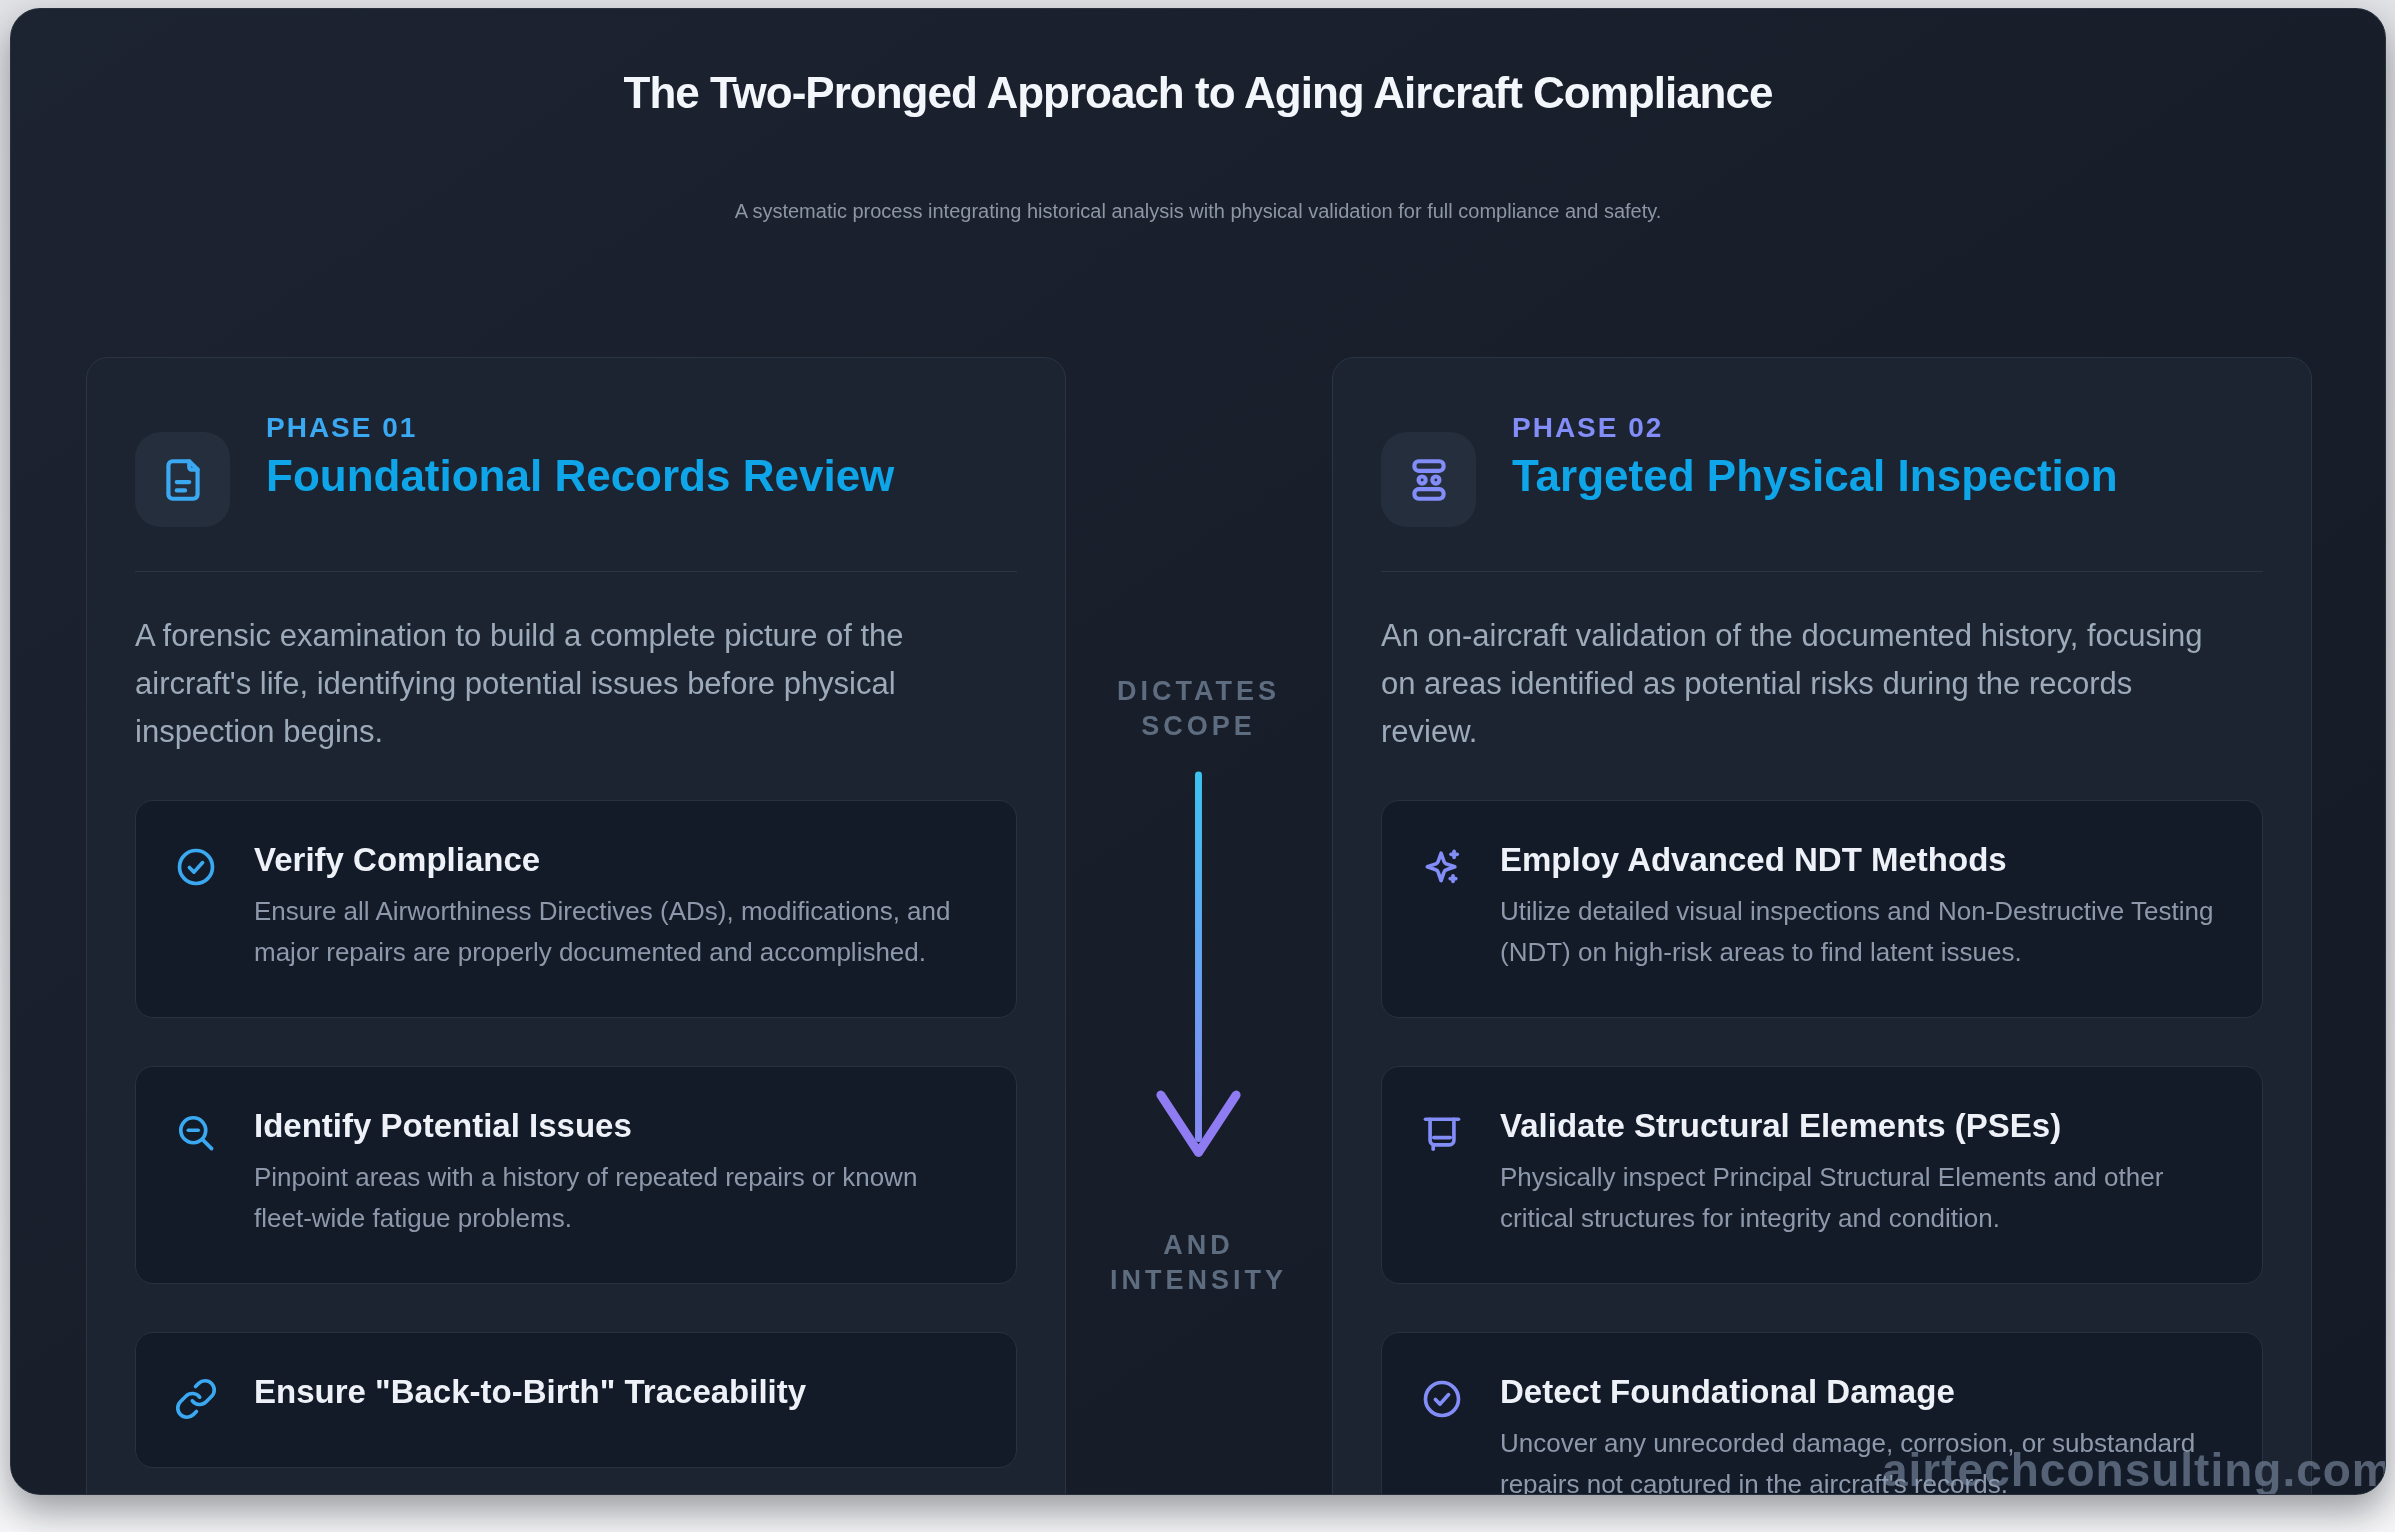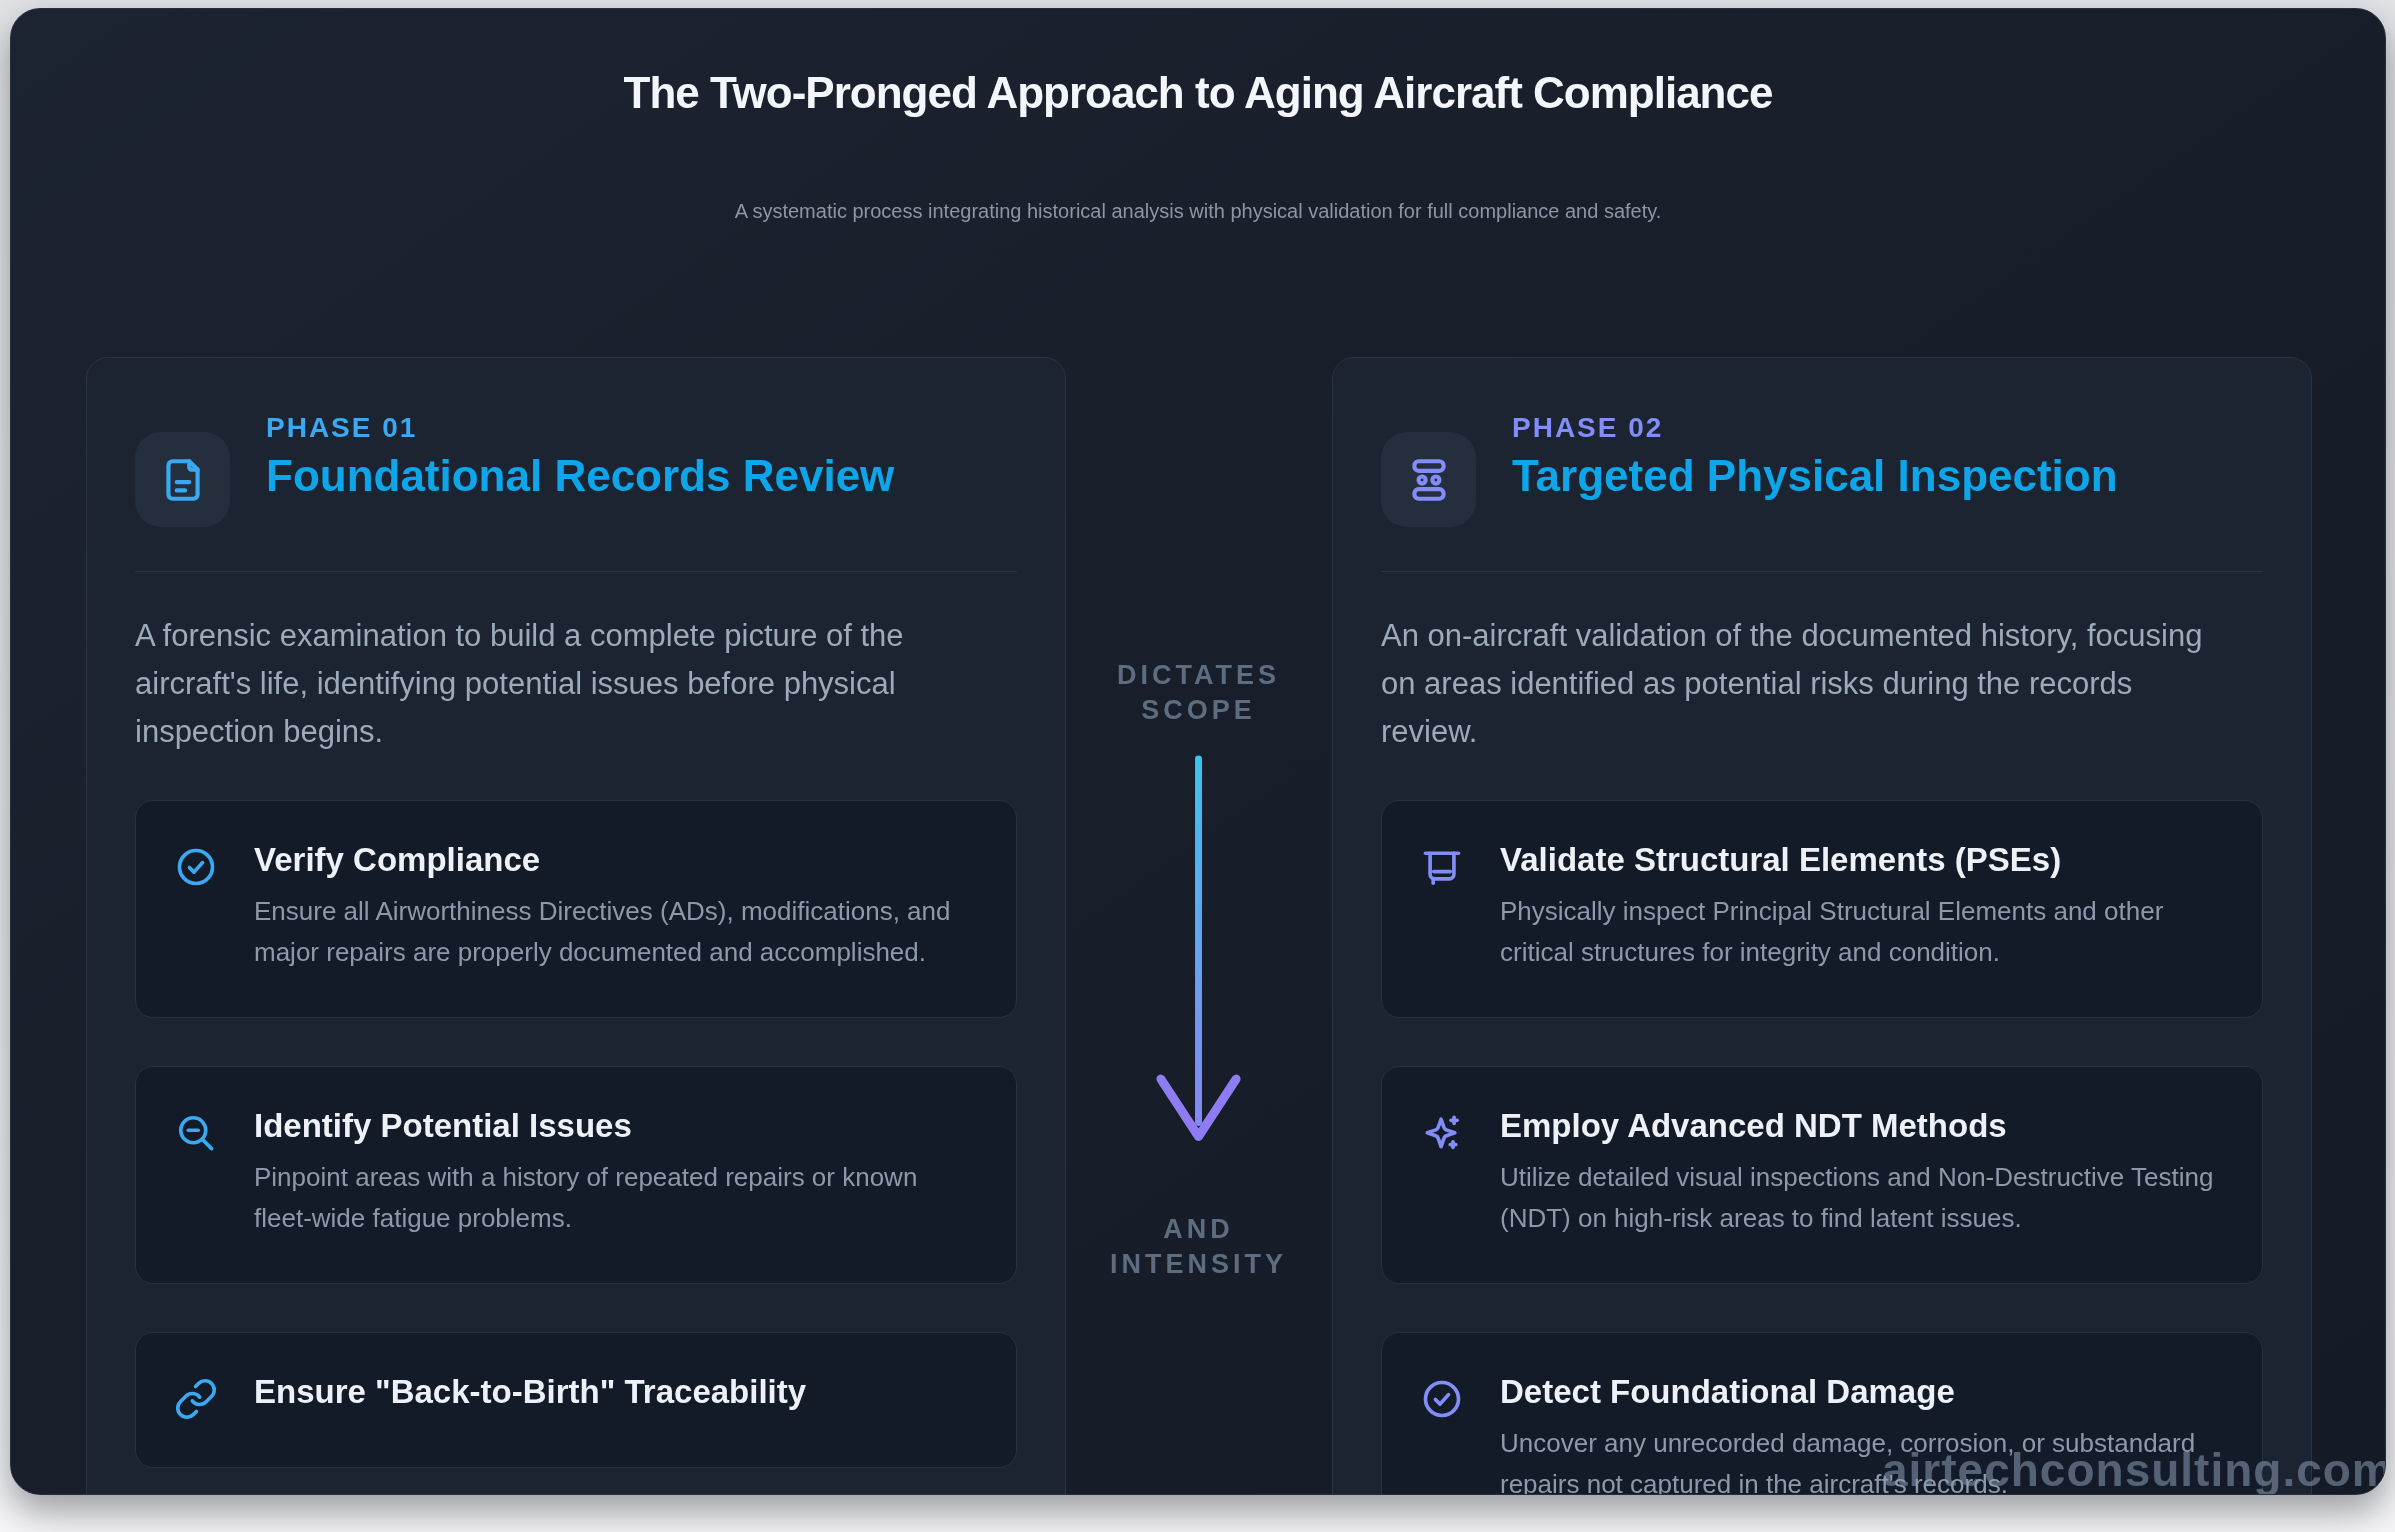--- a/index.html
+++ b/index.html
@@ -47,21 +47,21 @@
   .item {
     background:#141b28; border:1px solid #273140; border-radius:18px;
     padding:40px 20px 44px 38px; display:flex; gap:36px; align-items:flex-start;
   }
   .item-icon { flex:0 0 auto; width:44px; height:44px; margin-top:4px; }
   .item-icon svg { width:44px; height:44px; display:block; }
   .item-title { margin:0 0 12px; font-size:33px; font-weight:700; color:#eef2f8; }
   .item-desc  { margin:0; font-size:26px; line-height:41px; color:#8d99ab; max-width:723px; }
   .connector { position:absolute; left:1054px; top:649px; width:267px; text-align:center; }
   .conn-label {
-    width:248px; margin:0 auto; font-size:27px; font-weight:700;
+    width:248px; margin:16px auto; font-size:27px; font-weight:700;
     letter-spacing:4px; line-height:35px; color:#5e6c80;
   }
   .arrow-svg { display:block; margin:26px auto 22px; }
   .watermark {
     position:absolute; left:1871px; top:1386px; z-index:6;
     font-size:46px; font-weight:700; letter-spacing:1px;
     color:rgba(139,154,178,0.55); white-space:nowrap;margin-top:48px;
   }
 </style>
 </head>
@@ -162,49 +162,49 @@
         <h2 class="card-title">Targeted Physical Inspection</h2>
       </div>
     </div>
     <hr class="divider">
     <p class="card-desc">An on-aircraft validation of the documented history, focusing on areas identified as potential risks during the records review.</p>
 
     <div class="items">
       <div class="item">
         <span class="item-icon" style="color: rgb(130, 141, 248);">
           <svg viewBox="0 0 24 24" fill="none" stroke="currentColor" stroke-width="2" stroke-linecap="round" stroke-linejoin="round">
-            <path d="M3 4.5h18"></path>
-            <path d="M5.5 4.5V16a2.5 2.5 0 0 0 2.5 2.5h8a2.5 2.5 0 0 0 2.5-2.5V4.5"></path>
-            <path d="M7.5 14.5h9"></path>
-            <path d="M7.2 18.5v2.3"></path>
-          </svg>
-        </span>
-        <div>
-          <h3 class="item-title">Validate Structural Elements (PSEs)</h3>
-          <p class="item-desc">Physically inspect Principal Structural Elements and other critical structures for integrity and condition.</p>
-        </div>
-      </div>
-      <div class="item">
-        <span class="item-icon" style="color: rgb(130, 141, 248);">
-          <svg viewBox="0 0 24 24" fill="none" stroke="currentColor" stroke-width="2" stroke-linecap="round" stroke-linejoin="round">
             <path d="M11.5 4.5 13.1 9a2 2 0 0 0 1.3 1.3l4.6 1.6-4.6 1.6a2 2 0 0 0-1.3 1.3l-1.6 4.6-1.6-4.6a2 2 0 0 0-1.3-1.3L4 11.9l4.6-1.6A2 2 0 0 0 9.9 9z"></path>
             <path d="M18.6 3.4v3.4"></path>
               <path d="M20.3 5.1h-3.4"></path>
             <path d="M18 16.8v3"></path>
               <path d="M19.5 18.3h-3"></path>
           </svg>
         </span>
         <div>
           <h3 class="item-title">Employ Advanced NDT Methods</h3>
           <p class="item-desc">Utilize detailed visual inspections and Non-Destructive Testing (NDT) on high-risk areas to find latent issues.</p>
         </div>
       </div>
       <div class="item">
         <span class="item-icon" style="color: rgb(130, 141, 248);">
           <svg viewBox="0 0 24 24" fill="none" stroke="currentColor" stroke-width="2" stroke-linecap="round" stroke-linejoin="round">
+            <path d="M3 4.5h18"></path>
+            <path d="M5.5 4.5V16a2.5 2.5 0 0 0 2.5 2.5h8a2.5 2.5 0 0 0 2.5-2.5V4.5"></path>
+            <path d="M7.5 14.5h9"></path>
+            <path d="M7.2 18.5v2.3"></path>
+          </svg>
+        </span>
+        <div>
+          <h3 class="item-title">Validate Structural Elements (PSEs)</h3>
+          <p class="item-desc">Physically inspect Principal Structural Elements and other critical structures for integrity and condition.</p>
+        </div>
+      </div>
+      <div class="item">
+        <span class="item-icon" style="color: rgb(130, 141, 248);">
+          <svg viewBox="0 0 24 24" fill="none" stroke="currentColor" stroke-width="2" stroke-linecap="round" stroke-linejoin="round">
             <circle cx="12" cy="12" r="9"></circle>
               <path d="m8.4 12.3 2.5 2.5 4.7-5.2"></path>
           </svg>
         </span>
         <div>
           <h3 class="item-title">Detect Foundational Damage</h3>
           <p class="item-desc">Uncover any unrecorded damage, corrosion, or substandard repairs not captured in the aircraft's records.</p>
         </div>
       </div>
     </div>

